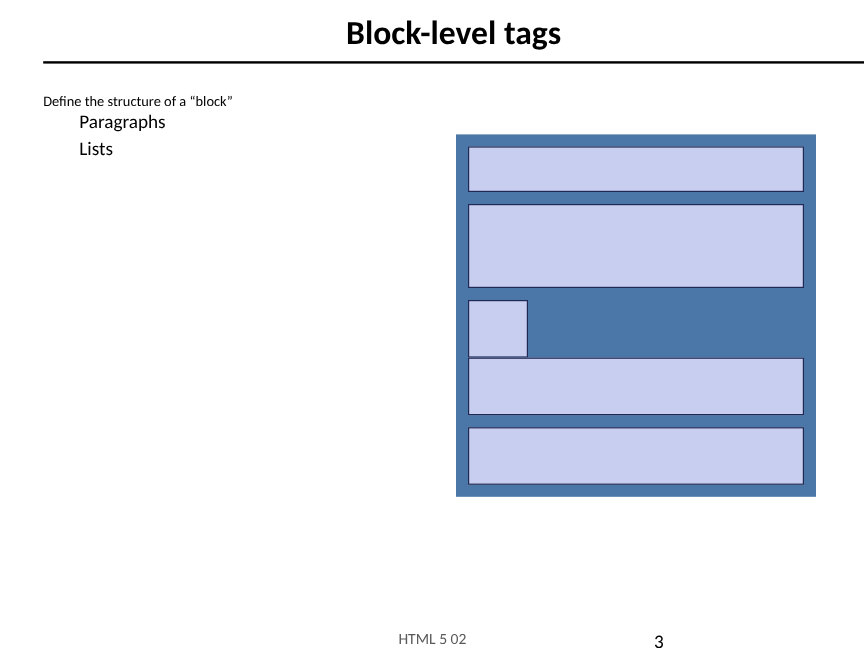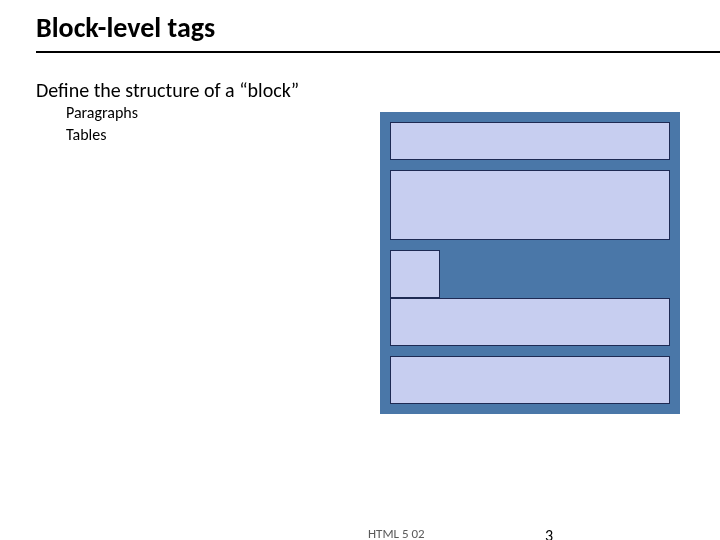--- a/index.html
+++ b/index.html
@@ -7,38 +7,39 @@
     width: 720px;
     height: 540px;
     font-family: Calibri, Arial, sans-serif;
     background: #fff;
     position: relative;
     color: #000;
   }
   .title-area {
     width: 100%;
     padding-top: 10px;
+    text-align: center;
     padding-left: 36px;
   }
   .title {
     font-size: 28px;
     font-weight: 700;
   }
   .title-rule {
     border: none;
     border-top: 2px solid #000;
     margin-top: 6px;
   }
   .content {
     position: absolute;
     top: 78px;
     left: 36px;
   }
   .lead {
-    font-size: 20px;
+    font-size: 12px;
   }
   .item {
     font-size: 16px;
     margin-left: 30px;
     line-height: 1.35;
   }
   .diagram {
     position: absolute;
     top: 112px;
     left: 380px;
@@ -60,41 +61,41 @@
   .b5 { height: 48px; }
   .footer {
     position: absolute;
     bottom: 14px;
     width: 100%;
     font-size: 13px;
     color: #5a5a5a;
   }
   .footer-label {
     position: absolute;
-    left: 368px;
+    left: 332px;
   }
   .page-num {
     position: absolute;
     left: 545px;
     font-size: 16px;
     color: #000;
   }
 </style>
 </head>
 <body>
 
 <div class="title-area">
   <div class="title">Block-level tags</div>
   <hr class="title-rule">
 </div>
 
 <div class="content">
   <div class="lead">Define the structure of a “block”</div>
   <div class="item">Paragraphs</div>
-  <div class="item">Tables</div>
+  <div class="item">Lists</div>
 </div>
 
 <div class="diagram">
   <div class="block b1"></div>
   <div class="block b2"></div>
   <div class="b3row">
     <div class="block b3"></div>
   </div>
   <div class="block b4"></div>
   <div class="block b5"></div>

